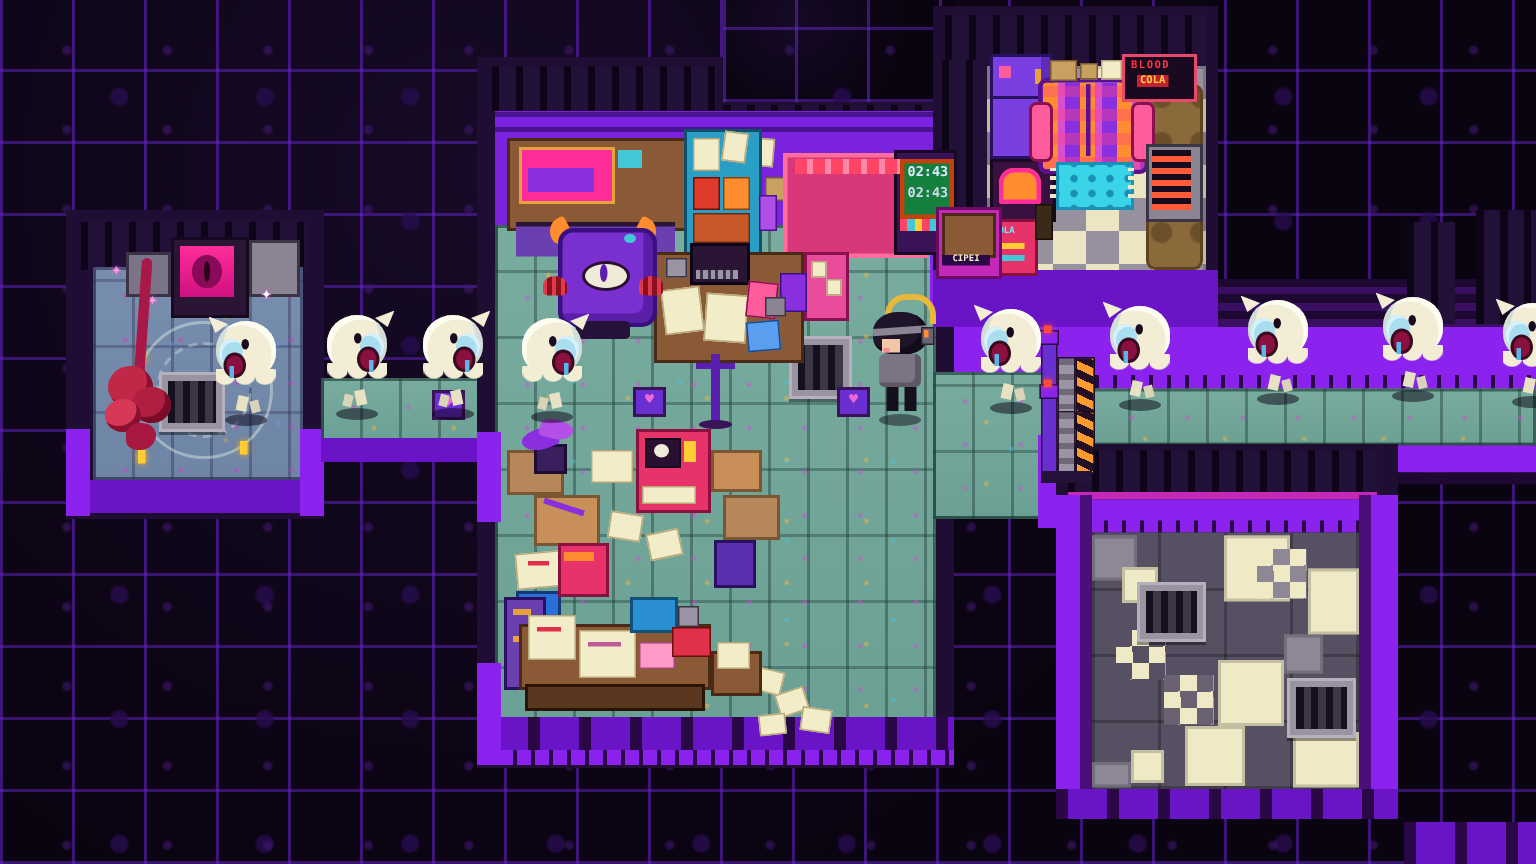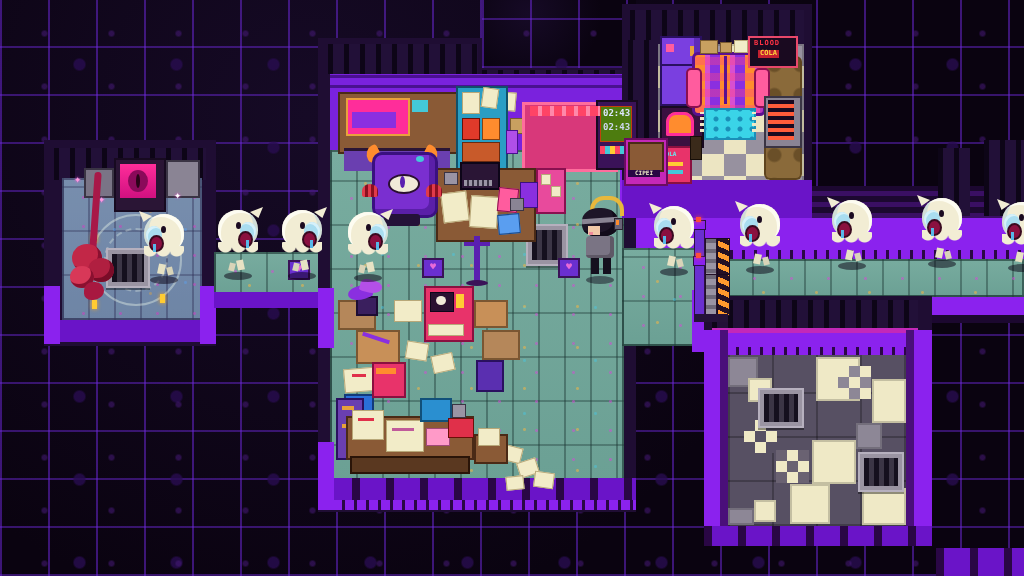--- a/index.html
+++ b/index.html
@@ -166,21 +166,21 @@
   <div class="px paper" style="left:482px;top:88px;width:14px;height:18px;transform:rotate(8deg);"></div>
   <div class="px" style="left:462px;top:118px;width:16px;height:20px;background:#e03a2a;border:1px solid #6a1008;"></div>
   <div class="px" style="left:482px;top:118px;width:16px;height:20px;background:#ff8c2e;border:1px solid #8a4210;"></div>
   <div class="px" style="left:462px;top:142px;width:36px;height:18px;background:#c85a2a;border:1px solid #6a2a10;"></div>
   <div class="px" style="left:506px;top:130px;width:10px;height:22px;background:#b04fe8;border:1px solid #4a1090;"></div>
 
   <div class="px" style="left:522px;top:102px;width:90px;height:64px;background:#d8387a;border:3px solid #ff6d9d;z-index:12;"></div>
   <div class="px" style="left:530px;top:106px;width:74px;height:10px;background:repeating-linear-gradient(90deg,#ff4466 0 8px,#ff88aa 8px 12px);z-index:13;"></div>
 
   <div class="px" style="left:596px;top:100px;width:38px;height:66px;background:#3a1258;border:2px solid #170a20;z-index:12;"></div>
-  <div class="px" style="left:600px;top:106px;width:30px;height:34px;background:#4d7c0f;border:1px solid #c2410c;z-index:13;text-align:center;">
+  <div class="px" style="left:600px;top:106px;width:30px;height:34px;background:#15803d;border:3px solid #c2410c;z-index:13;text-align:center;">
     <div class="pxtext" style="position:absolute;left:2px;top:2px;font-size:9px;color:#dfe8ff;">02:43</div>
     <div class="pxtext" style="position:absolute;left:2px;top:16px;font-size:9px;color:#cfd8f0;">02:43</div>
   </div>
   <div class="px" style="left:600px;top:146px;width:30px;height:8px;z-index:13;background:repeating-linear-gradient(90deg,#ff4466 0 5px,#44c8d8 5px 10px,#ffcc33 10px 15px);"></div>
 
   <div class="px grate" style="left:526px;top:224px;width:38px;height:38px;">
       <i></i>
     </div>
   <div class="px heart-tile" style="left:422px;top:258px;width:18px;height:16px;">♥</div>
   <div class="px heart-tile" style="left:558px;top:258px;width:18px;height:16px;">♥</div>

